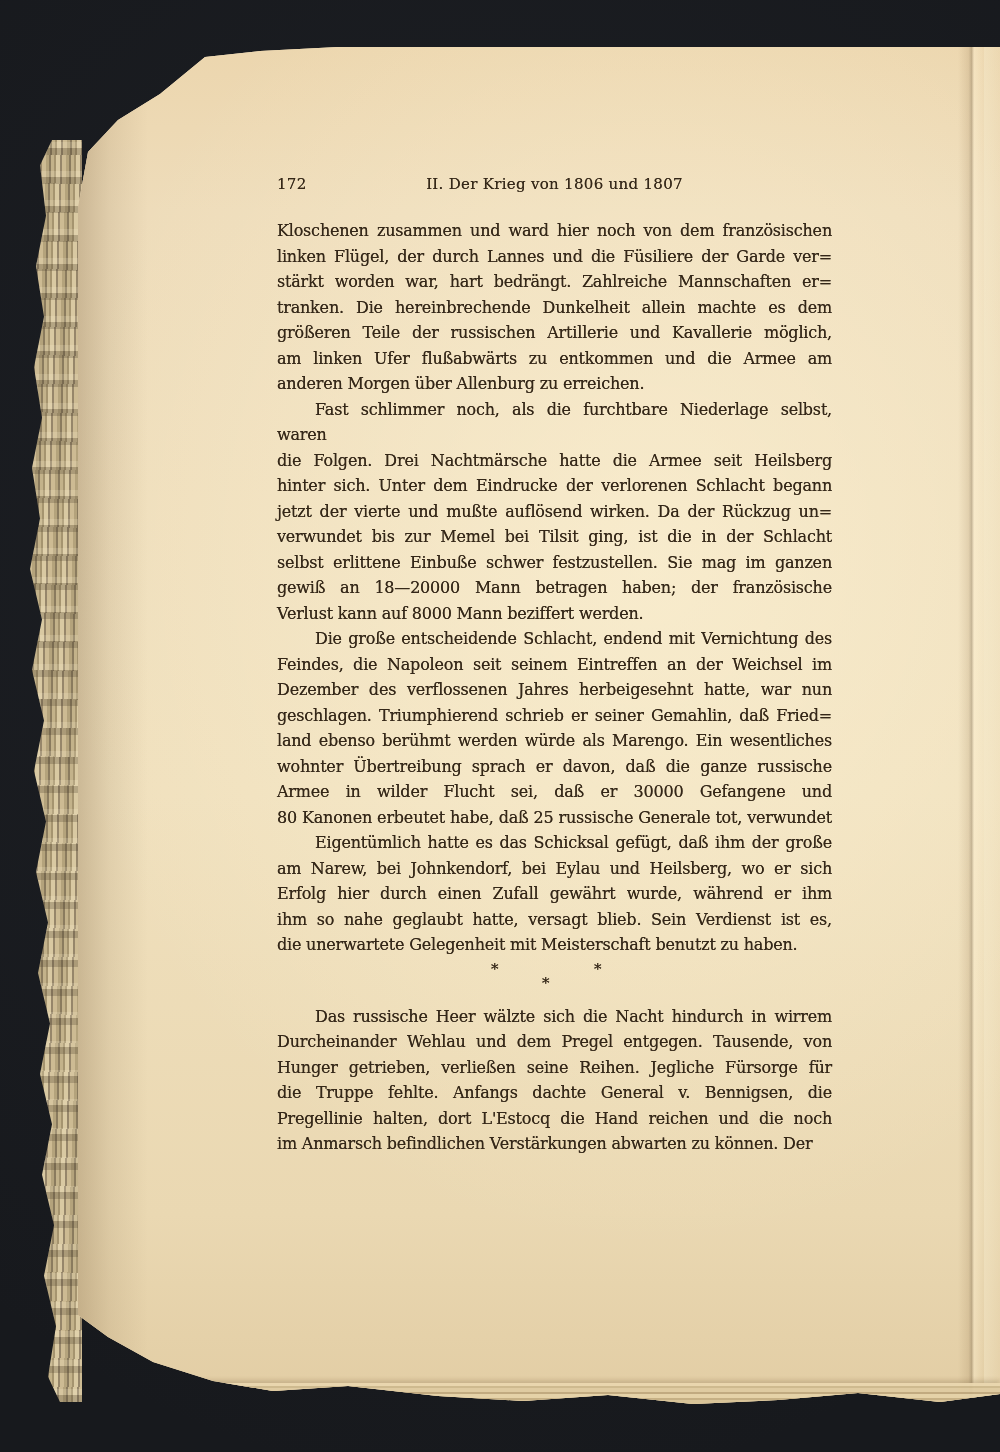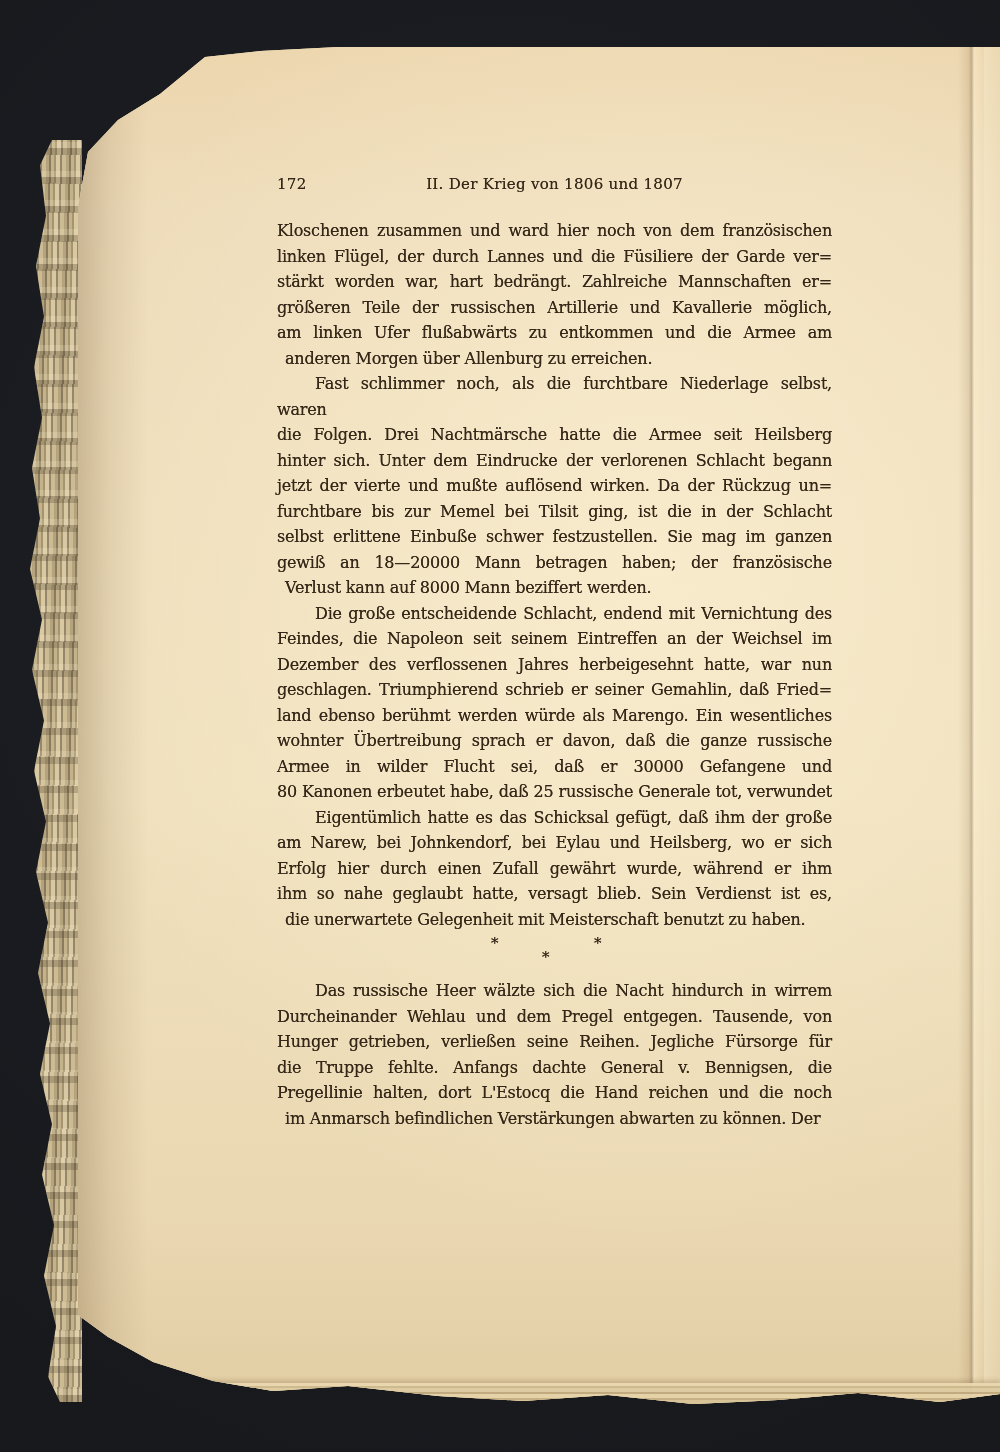--- a/index.html
+++ b/index.html
@@ -81,21 +81,21 @@
   .pagenum { position: absolute; left: 0; top: 0; }
   .bodytext {
     margin-top: 24px;
     font-size: 16px;
     line-height: 25.5px;
     letter-spacing: -0.2px;
     text-shadow: 0 0 .6px rgba(52,39,24,.8);
   }
   .para { margin: 0; }
   .line { text-align: justify; text-align-last: justify; white-space: normal; }
-  .line.last { text-align-last: left; margin-left: 8px; }
+  .line.last { text-align-last: left; }
   .para.indent .line.first { text-indent: 38px; }
   .separator { position: relative; height: 46px; }
   .ast { position: absolute; font-size: 15px; line-height: 14px; }
   .ast0 { left: 214px; top: 4px; }
   .ast1 { left: 317px; top: 4px; }
   .ast2 { left: 265px; top: 18px; }
 </style>
 </head>
 <body>
 
@@ -108,30 +108,31 @@
     <div class="content">
       <div class="running-header">
         <span class="pagenum">172</span>
         <span class="chapter">II. Der Krieg von 1806 und 1807</span>
       </div>
       <div class="bodytext">
           <div class="para">
             <div class="line">Kloschenen zusammen und ward hier noch von dem französischen</div>
             <div class="line">linken Flügel, der durch Lannes und die Füsiliere der Garde ver=</div>
             <div class="line">stärkt worden war, hart bedrängt. Zahlreiche Mannschaften er=</div>
+            <div class="line">tranken. Die hereinbrechende Dunkelheit allein machte es dem</div>
             <div class="line">größeren Teile der russischen Artillerie und Kavallerie möglich,</div>
             <div class="line">am linken Ufer flußabwärts zu entkommen und die Armee am</div>
             <div class="line last">anderen Morgen über Allenburg zu erreichen.</div>
           </div>
           <div class="para indent">
             <div class="line first">Fast schlimmer noch, als die furchtbare Niederlage selbst, waren</div>
             <div class="line">die Folgen. Drei Nachtmärsche hatte die Armee seit Heilsberg</div>
             <div class="line">hinter sich. Unter dem Eindrucke der verlorenen Schlacht begann</div>
             <div class="line">jetzt der vierte und mußte auflösend wirken. Da der Rückzug un=</div>
-            <div class="line">furchtbare bis zur Memel bei Tilsit ging, ist die in der Schlacht</div>
+            <div class="line">verwundet bis zur Memel bei Tilsit ging, ist die in der Schlacht</div>
             <div class="line">selbst erlittene Einbuße schwer festzustellen. Sie mag im ganzen</div>
             <div class="line">gewiß an 18—20000 Mann betragen haben; der französische</div>
             <div class="line last">Verlust kann auf 8000 Mann beziffert werden.</div>
           </div>
           <div class="para indent">
             <div class="line first">Die große entscheidende Schlacht, endend mit Vernichtung des</div>
             <div class="line">Feindes, die Napoleon seit seinem Eintreffen an der Weichsel im</div>
             <div class="line">Dezember des verflossenen Jahres herbeigesehnt hatte, war nun</div>
             <div class="line">geschlagen. Triumphierend schrieb er seiner Gemahlin, daß Fried=</div>
             <div class="line">land ebenso berühmt werden würde als Marengo. Ein wesentliches</div>

